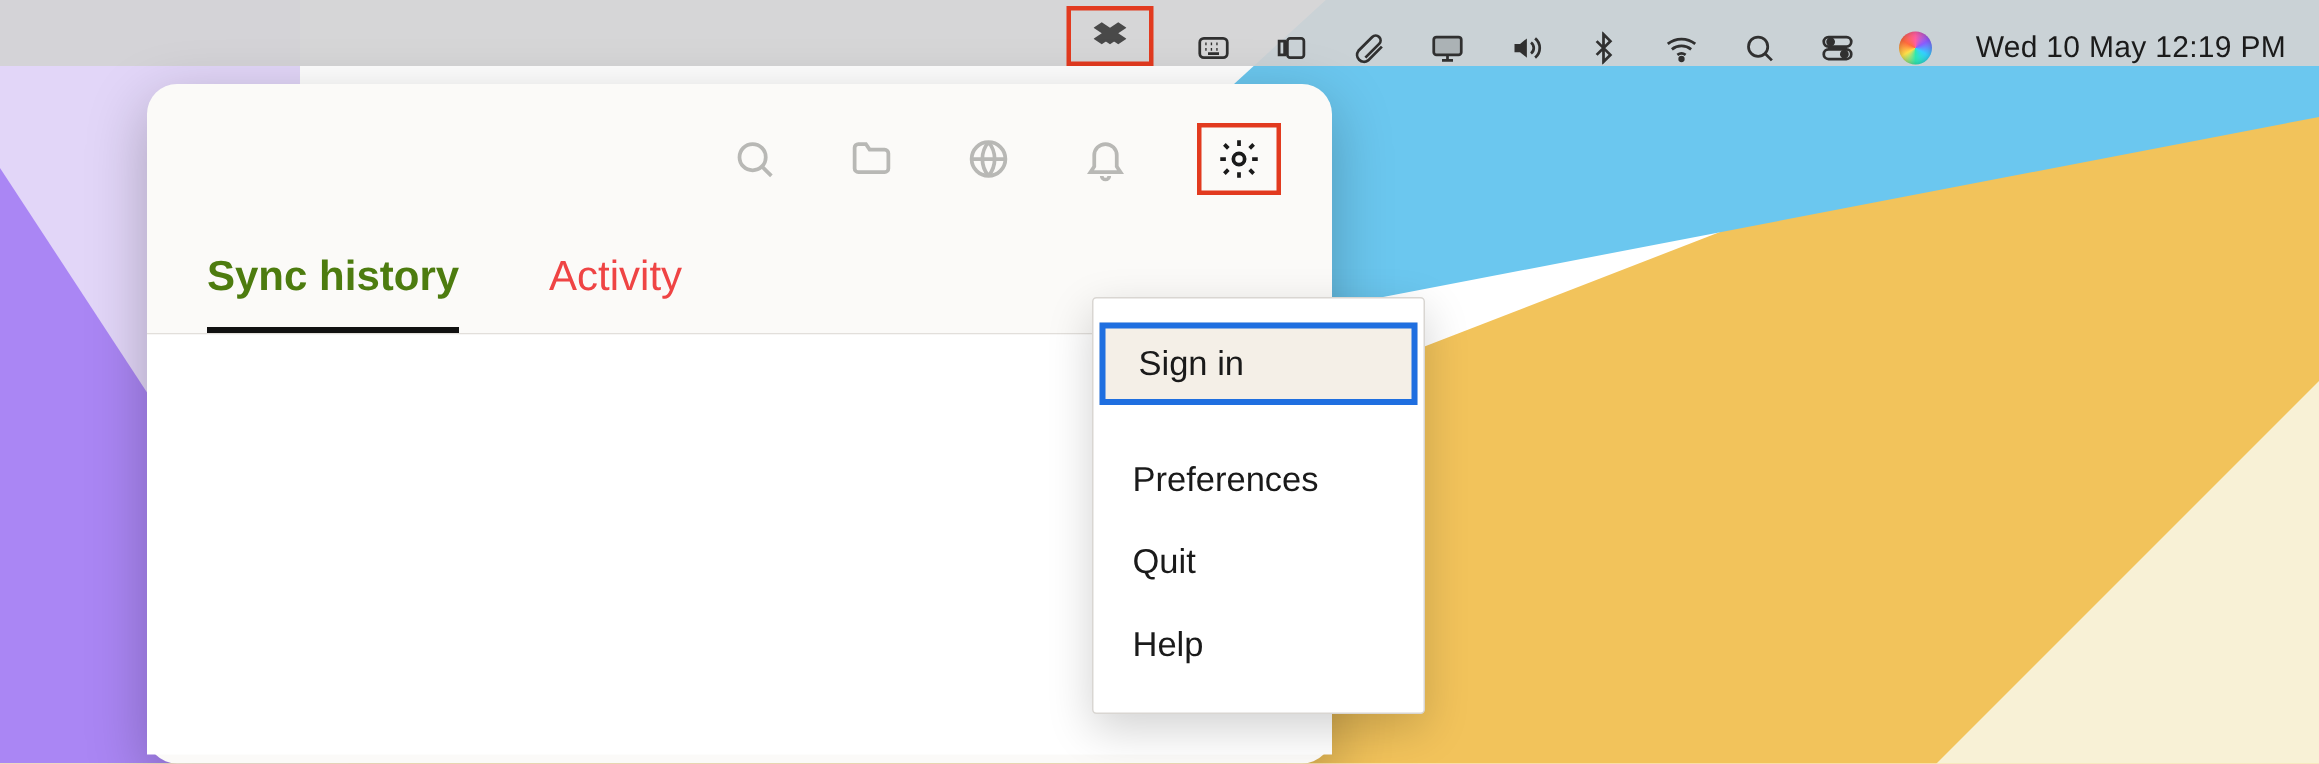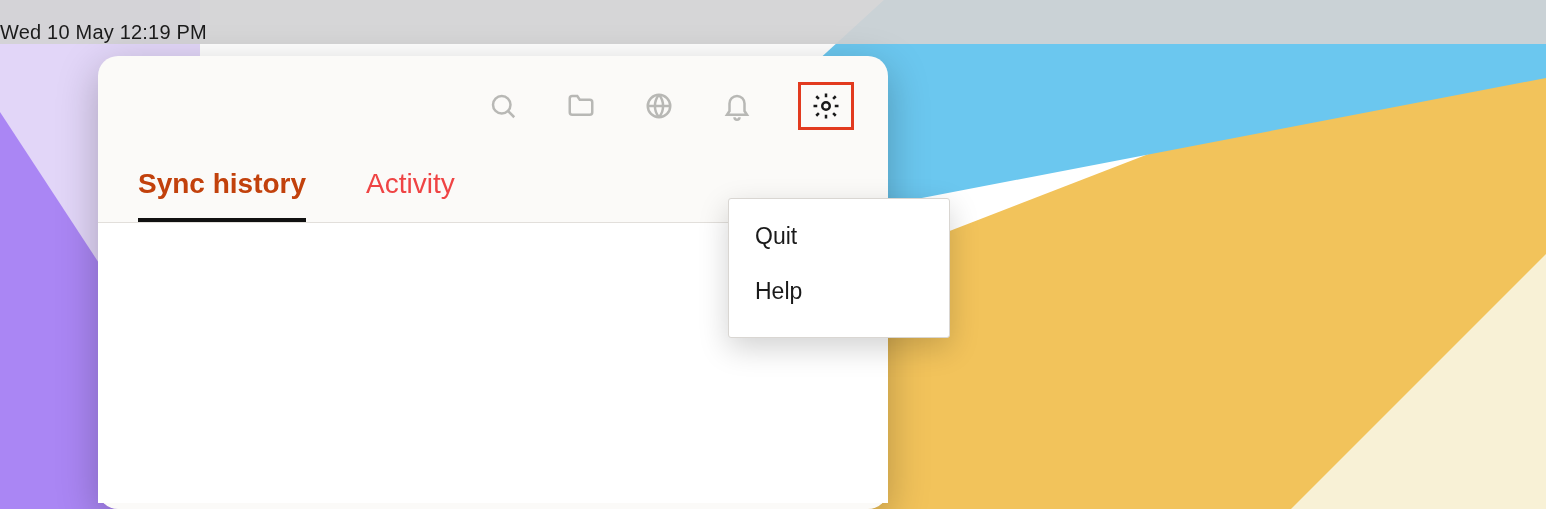--- a/index.html
+++ b/index.html
@@ -18,24 +18,23 @@
                   background:#6bc7ef;
                   clip-path: polygon(0 100%, 30% 0, 100% 0, 100% 30%); }
   .wall-cream   { left:1200px; top:200px; width:400px; height:400px;
                   background:#f8f1d6;
                   clip-path: polygon(100% 0, 100% 100%, 0 100%); }
 
   
   .menubar {
     position: absolute; left:0; top:0; width:100%; height:44px;
     background: rgba(210,210,212,0.92);
-    display:flex; align-items:flex-start; justify-content:flex-end;
+    display:flex; align-items:flex-end; justify-content:flex-end;
     padding-right:22px; gap:28px;
     color:#333;
-    flex-direction:column;
   }
   .menubar .status-icon { width:24px; height:24px; display:flex; align-items:center; justify-content:center; color:#303030; }
   .menubar .status-icon svg { width:22px; height:22px; }
   .menubar .clock { font-size:20px; color:#1b1b1b; white-space:nowrap; letter-spacing:0.2px; }
   .menubar .dropbox-box {
     border:3px solid #e23a1f; padding:2px 14px; height:40px;
     display:flex; align-items:center; justify-content:center;
   }
   .siri {
     width:22px; height:22px; border-radius:50%;
@@ -57,21 +56,21 @@
   .tb-icon { width:34px; height:34px; display:flex; align-items:center; justify-content:center; color:#b8b8b5; }
   .tb-icon svg { width:30px; height:30px; }
   .tb-icon.gear { color:#1a1a1a; }
   .gear-box { border:3px solid #e23a1f; padding:4px 8px; }
 
   .tabs {
     display:flex; gap:60px; padding:28px 0 0 40px; font-size:28px;
     border-bottom:1px solid #e2dfdb;
   }
   .tab { padding-bottom:18px; color:#ef4444; cursor:pointer; }
-  .tab.active { color:#c2410c; font-weight:700; border-bottom:4px solid #111; }
+  .tab.active { color:#4d7c0f; font-weight:700; border-bottom:4px solid #111; }
 
   .content { flex:1; background:#ffffff; height:280px; }
 
   
   .menu {
     position:absolute; left:630px; top:142px; width:222px;
     background:#ffffff; border:1px solid #d9d6d2; border-radius:3px;
     box-shadow: 0 10px 30px rgba(0,0,0,.18);
     padding:10px 0 18px 0;
   }
@@ -210,16 +209,18 @@
   </div>
 
   <div class="tabs">
     <div class="tab active">Sync history</div>
     <div class="tab">Activity</div>
   </div>
 
   <div class="content"></div>
 
   <div class="menu">
+    <div class="menu-item highlight">Sign in</div>
+    <div class="menu-item">Preferences</div>
     <div class="menu-item">Quit</div>
     <div class="menu-item">Help</div>
   </div>
 </div>
 
 </body></html>

